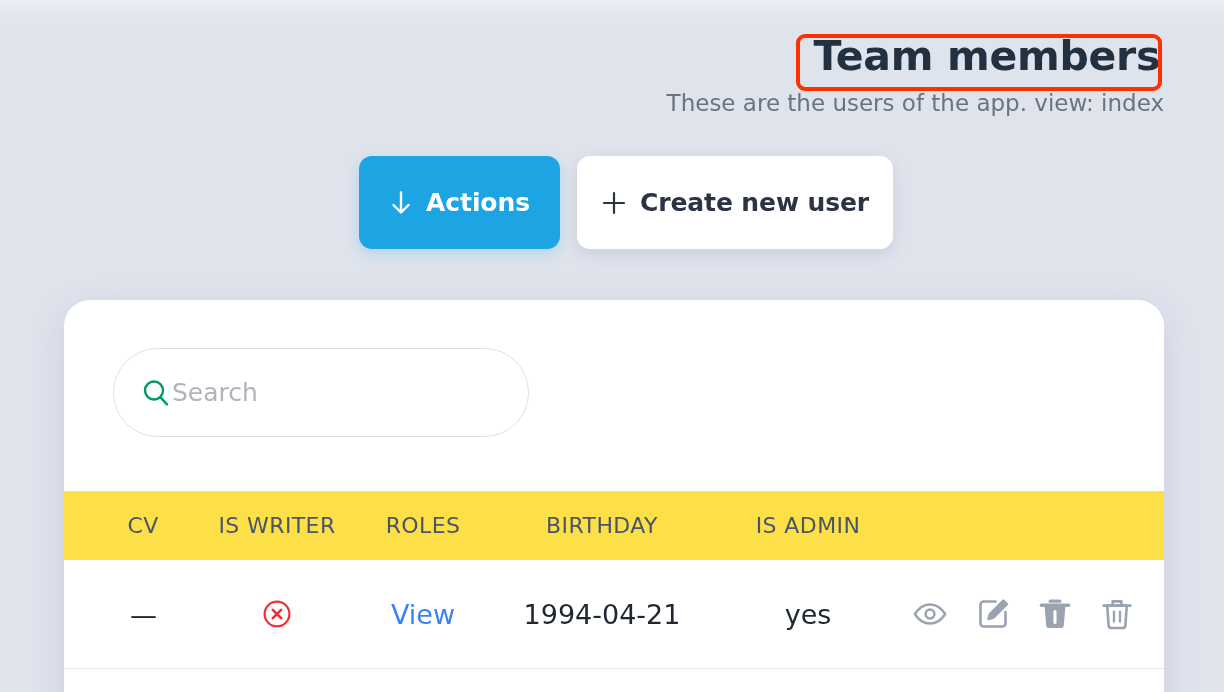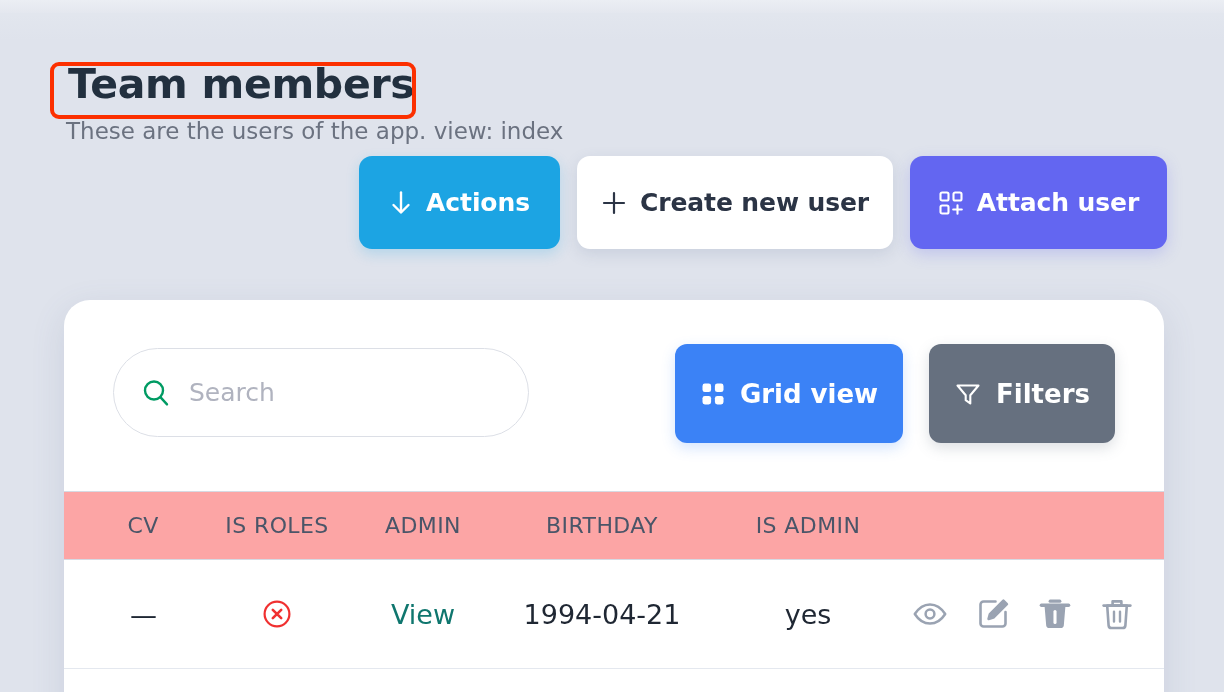--- a/index.html
+++ b/index.html
@@ -28,22 +28,23 @@
     left: 0; right: 0; top: 0;
     height: 13px;
     background: linear-gradient(180deg, #eceff4 0%, #e4e7ef 100%);
     opacity: .85;
   }
 
   
   #header-block {
     position: absolute;
     left: 64px;
-    top: 60px;
+    top: 32px;
     width: 1100px;
+    text-align: right;
   }
   #page-title-wrap {
     position: relative;
     display: inline-block;
   }
   #page-title {
     font-size: 41px;
     font-weight: 700;
     line-height: 1.18;
     letter-spacing: -0.3px;
@@ -147,21 +148,20 @@
     top: 48px;
     width: 416px;
     height: 89px;
     box-sizing: border-box;
     background: #ffffff;
     border: 1.6px solid #dcdfe6;
     border-radius: 45px;
     display: flex;
     align-items: center;
     padding: 0 26px;
-    gap: 17px;
   }
   #search-icon { flex: none; display: flex; }
   #search-input {
     border: none;
     outline: none;
     background: transparent;
     font-family: inherit;
     font-size: 25px;
     color: #323a46;
     width: 100%;
@@ -204,21 +204,21 @@
     box-shadow: 0 5px 14px rgba(102,112,127,.22);
   }
 
   
   #data-table {
     width: 100%;
     border-collapse: collapse;
     table-layout: fixed;
   }
   #data-table thead th {
-    background: #fca5a5;
+    background: #fde047;
     border-top: 1.5px solid #d6dae3;
     border-bottom: 1.5px solid #d6dae3;
     height: 67px;
     font-size: 22px;
     font-weight: 400;
     color: #4a5568;
     letter-spacing: .4px;
     text-align: center;
     padding: 0;
     vertical-align: middle;
@@ -241,21 +241,21 @@
   .col-iswriter{ width: 196px; }
   .col-actions { width: 258px; }
 
   #kebab-icon-cell {
     position: relative;
     overflow: hidden;
     text-align: left;
   }
 
   .cell-dash { color: #3a4453; font-size: 27px; letter-spacing: -1px; }
-  .cell-link { color: #0f766e; text-decoration: none; cursor: pointer; }
+  .cell-link { color: #3b82f6; text-decoration: none; cursor: pointer; }
   .cell-icon-center { display: flex; align-items: center; justify-content: center; }
 
   #row-actions {
     display: flex;
     align-items: center;
     justify-content: flex-start;
     gap: 28px;
     padding-left: 6px;
   }
   .row-action-icon {
@@ -293,92 +293,57 @@
 
     <button class="top-btn" id="create-user-button">
       <span class="btn-icon">
         <svg width="26" height="26" viewBox="0 0 26 26" fill="none" aria-hidden="true">
           <path d="M13 3 V23 M3 13 H23" stroke="currentColor" stroke-width="2.2" stroke-linecap="round"></path>
         </svg>
       </span>
       <span>Create new user</span>
     </button>
 
-    <button class="top-btn" id="attach-user-button">
-      <span class="btn-icon">
-        <svg width="26" height="26" viewBox="0 0 26 26" fill="none" aria-hidden="true">
-          <rect x="2.5" y="2.5" width="8" height="8" rx="1.6" stroke="currentColor" stroke-width="2.1"></rect>
-          <rect x="15.5" y="2.5" width="8" height="8" rx="1.6" stroke="currentColor" stroke-width="2.1"></rect>
-          <rect x="2.5" y="15.5" width="8" height="8" rx="1.6" stroke="currentColor" stroke-width="2.1"></rect>
-          <path d="M19.5 15.2 V23.8 M15.2 19.5 H23.8" stroke="currentColor" stroke-width="2.1" stroke-linecap="round"></path>
-        </svg>
-      </span>
-      <span>Attach user</span>
-    </button>
 
   </div>
 
   <div id="table-card">
 
     <div id="table-toolbar">
 
       <div id="search-box">
         <span id="search-icon">
           <svg width="32" height="32" viewBox="0 0 32 32" fill="none" aria-hidden="true">
             <circle cx="14" cy="13.5" r="9" stroke="#009b63" stroke-width="2.4"></circle>
             <path d="M20.6 20.4 L27 27.4" stroke="#009b63" stroke-width="2.4" stroke-linecap="round"></path>
           </svg>
         </span>
         <input id="search-input" type="text" placeholder="Search" style="">
       </div>
 
-      <div id="toolbar-right">
-
-        <button class="toolbar-btn" id="grid-view-button">
-          <span class="btn-icon">
-            <svg width="26" height="26" viewBox="0 0 26 26" fill="none" aria-hidden="true">
-              <rect x="2.5" y="2.5" width="8.6" height="8.6" rx="2.4" fill="currentColor"></rect>
-              <rect x="14.9" y="2.5" width="8.6" height="8.6" rx="2.4" fill="currentColor"></rect>
-              <rect x="2.5" y="14.9" width="8.6" height="8.6" rx="2.4" fill="currentColor"></rect>
-              <rect x="14.9" y="14.9" width="8.6" height="8.6" rx="2.4" fill="currentColor"></rect>
-            </svg>
-          </span>
-          <span>Grid view</span>
-        </button>
-
-        <button class="toolbar-btn" id="filters-button">
-          <span class="btn-icon">
-            <svg width="28" height="28" viewBox="0 0 28 28" fill="none" aria-hidden="true">
-              <path d="M3.5 5.5 H24.5 L16.3 15.2 V23.5 L11.7 20.2 V15.2 Z" stroke="currentColor" stroke-width="2.1" stroke-linejoin="round"></path>
-            </svg>
-          </span>
-          <span>Filters</span>
-        </button>
-
-      </div>
     </div>
 
     <table id="data-table">
       <colgroup>
         <col class="col-kebab">
         <col class="col-cv">
         <col class="col-isadmin">
         <col class="col-roles">
         <col class="col-bday">
         <col class="col-iswriter">
         <col class="col-actions">
       </colgroup>
       <thead>
         <tr>
           <th id="kebab-icon-cell">
             
           </th>
           <th>CV</th>
-          <th>IS ROLES</th>
-          <th>ADMIN</th>
+          <th>IS WRITER</th>
+          <th>ROLES</th>
           <th>BIRTHDAY</th>
           <th>IS ADMIN</th>
           <th></th>
         </tr>
       </thead>
       <tbody>
         <tr>
           <td></td>
           <td class="cell-dash">—</td>
           <td>

